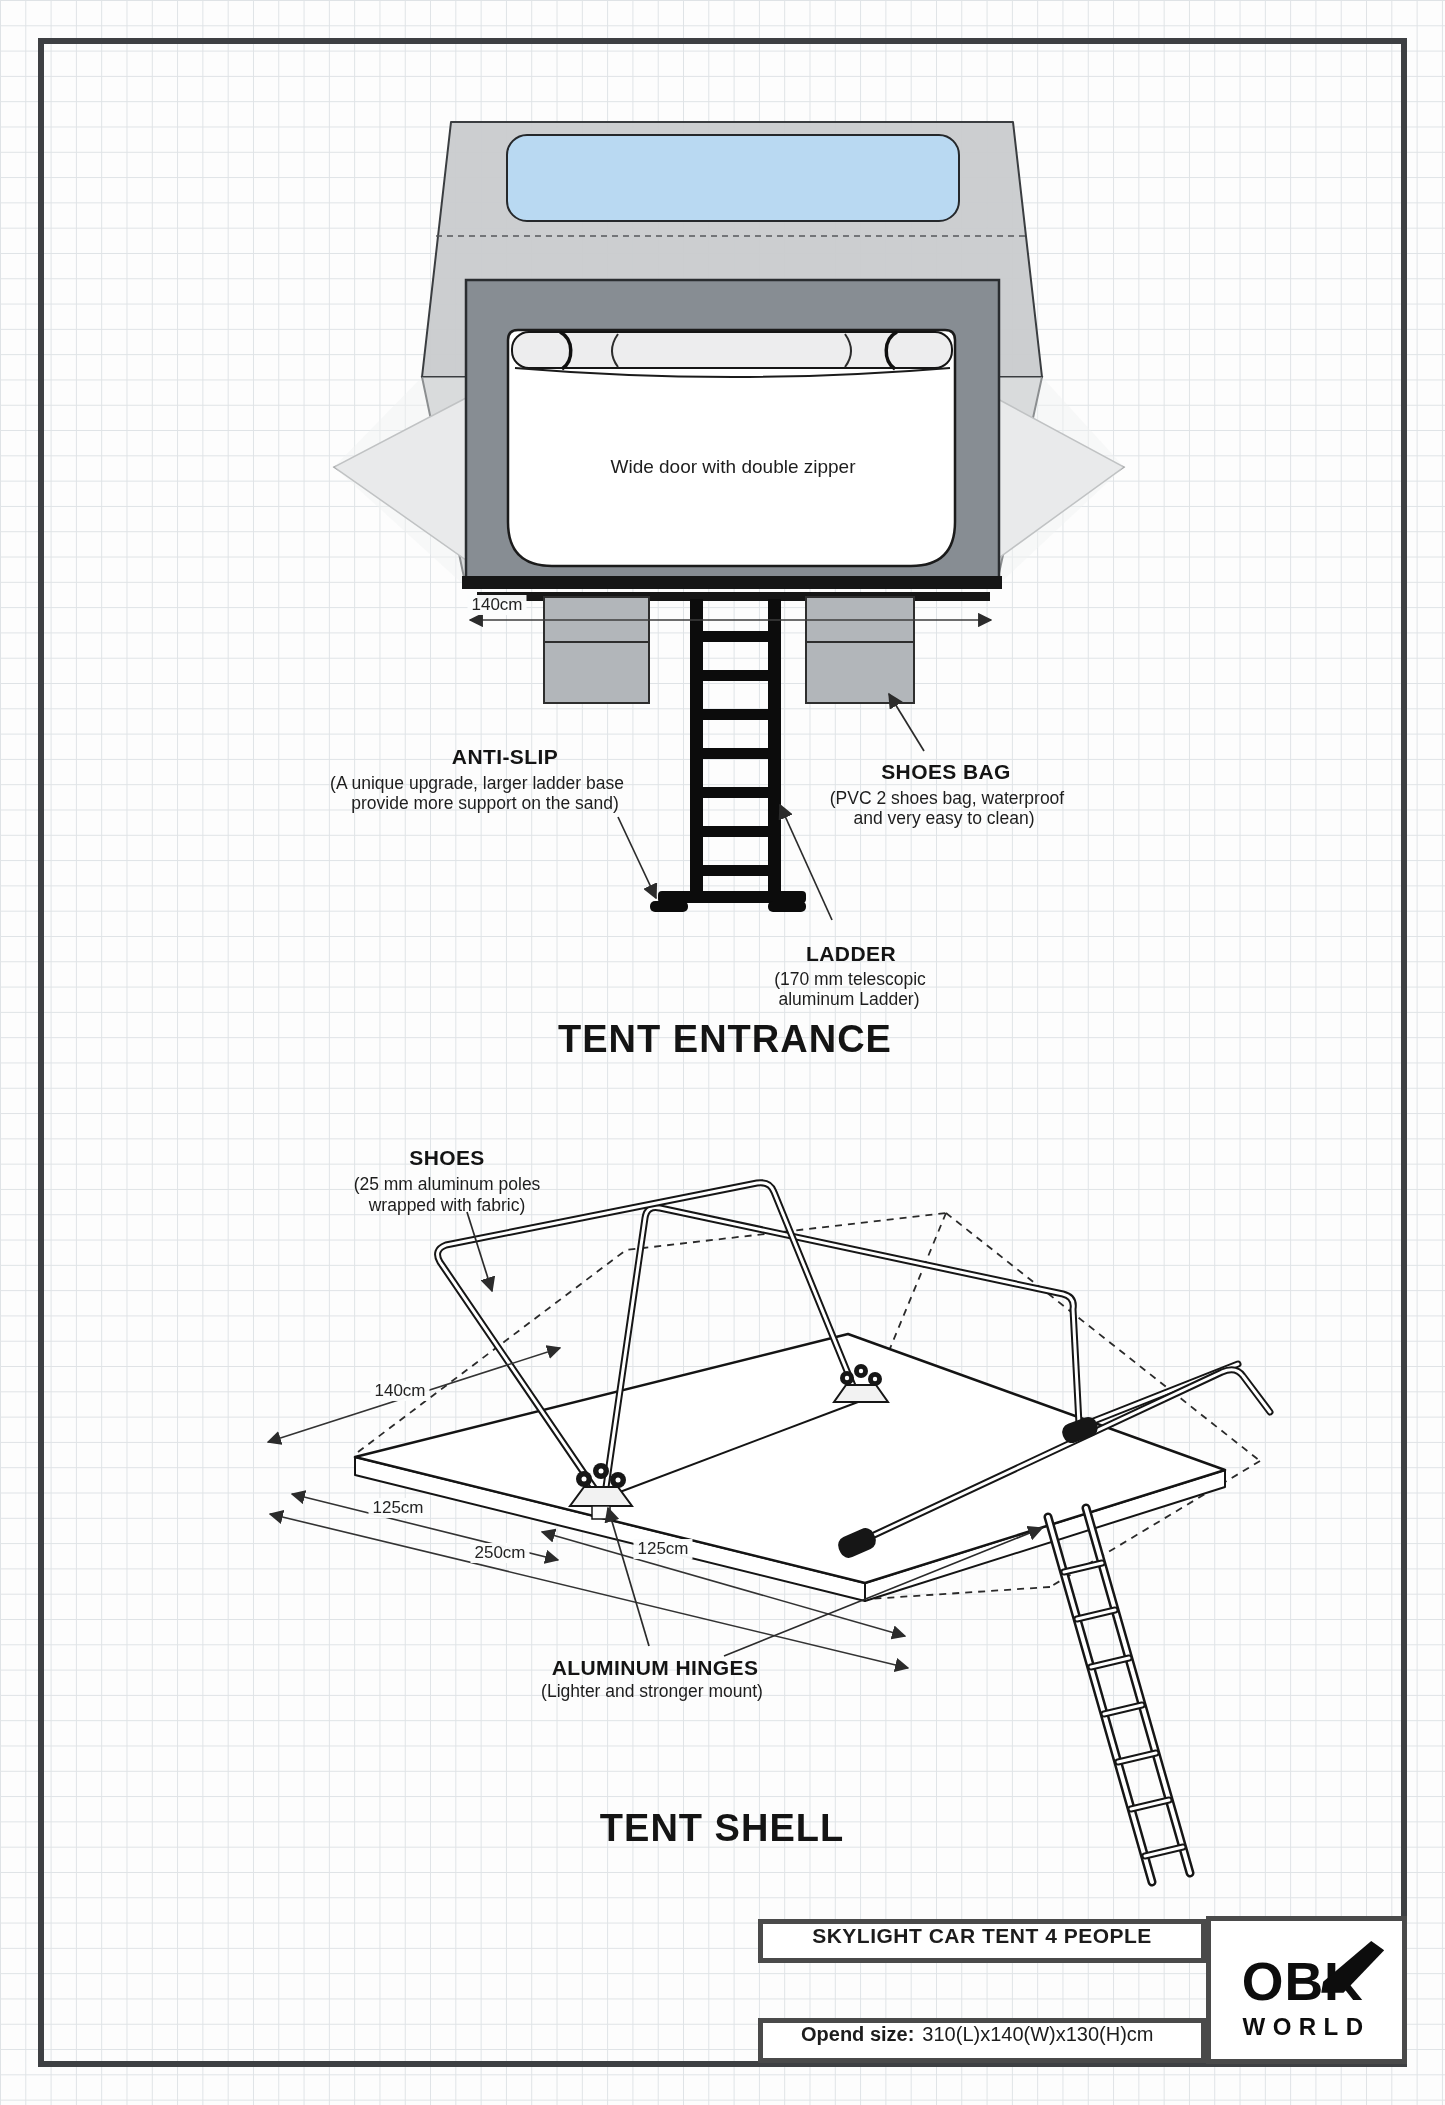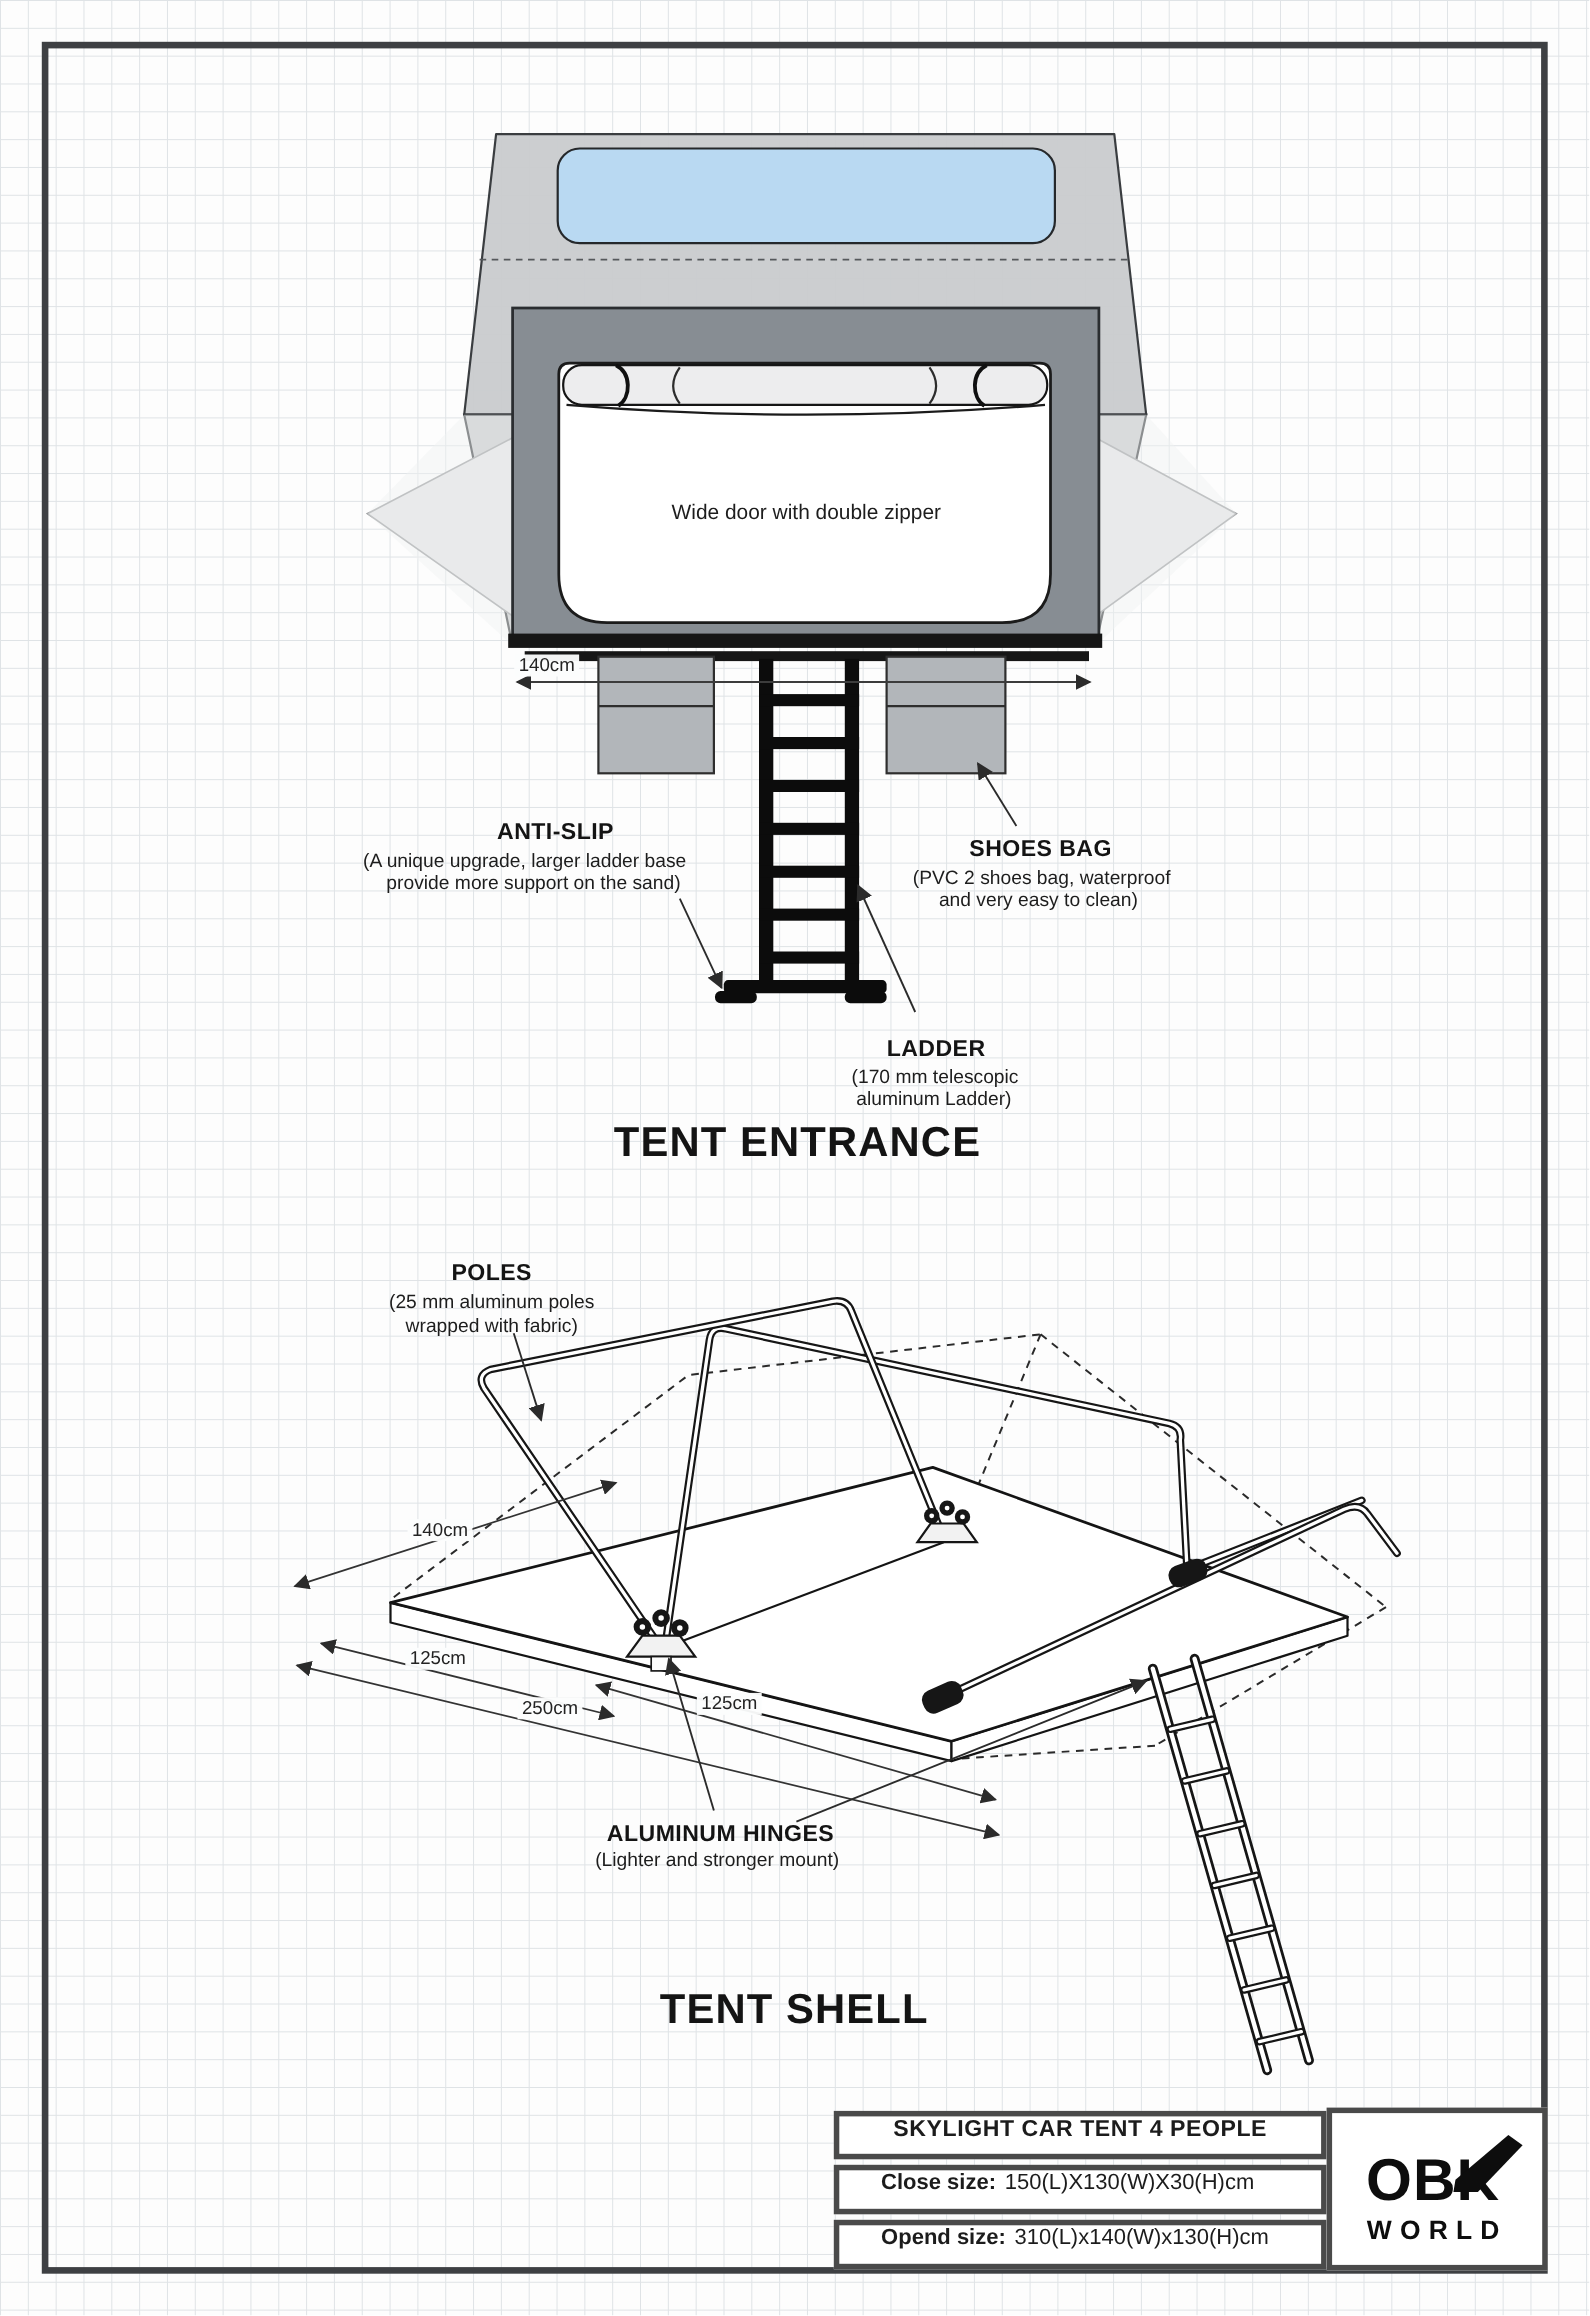--- a/index.html
+++ b/index.html
@@ -210,40 +210,36 @@
   <div class="lab h" style="left:946px;top:772px;">SHOES BAG</div>
   <div class="lab d" style="left:947px;top:798px;">(PVC 2 shoes bag, waterproof</div>
   <div class="lab d" style="left:944px;top:818px;">and very easy to clean)</div>
 
   <div class="lab h" style="left:851px;top:954px;">LADDER</div>
   <div class="lab d" style="left:850px;top:979px;">(170 mm telescopic</div>
   <div class="lab d" style="left:849px;top:999px;">aluminum Ladder)</div>
 
   <div class="lab title" style="left:725px;top:1039px;">TENT ENTRANCE</div>
 
-  <div class="lab h" style="left:447px;top:1158px;">POLES</div>
+  <div class="lab h" style="left:447px;top:1158px;">SHOES</div>
   <div class="lab d" style="left:447px;top:1184px;">(25 mm aluminum poles</div>
   <div class="lab d" style="left:447px;top:1205px;">wrapped with fabric)</div>
 
   <div class="lab dim" style="left:400px;top:1391px;">140cm</div>
   <div class="lab dim" style="left:398px;top:1508px;">125cm</div>
   <div class="lab dim" style="left:500px;top:1553px;">250cm</div>
   <div class="lab dim" style="left:663px;top:1549px;">125cm</div>
 
   <div class="lab h" style="left:655px;top:1668px;">ALUMINUM HINGES</div>
   <div class="lab d" style="left:652px;top:1691px;">(Lighter and stronger mount)</div>
 
   <div class="lab title" style="left:722px;top:1828px;">TENT SHELL</div>
 
   <div class="spec-row spec-title" style="top:1919px;height:44px;">
     <span>SKYLIGHT CAR TENT 4 PEOPLE</span>
-  </div>
-  <div class="spec-row spec-plain" style="top:1968px;height:45px;">
-    <span class="lbl">Close size:</span>
-    <span class="val">150(L)X130(W)X30(H)cm</span>
   </div>
   <div class="spec-row spec-plain" style="top:2018px;height:45px;">
     <span class="lbl">Opend size:</span>
     <span class="val">310(L)x140(W)x130(H)cm</span>
   </div>
 
   <div class="logo-cell">
     <svg width="185" height="124" viewBox="0 0 200 134">
       <text x="96" y="78" text-anchor="middle" font-family="Liberation Sans, DejaVu Sans, sans-serif" font-size="58" font-weight="900" fill="#0d0d0d" letter-spacing="1">OBK</text>
       <polygon points="118,58 170,14 184,24 140,70 116,70" fill="#0d0d0d"></polygon>

